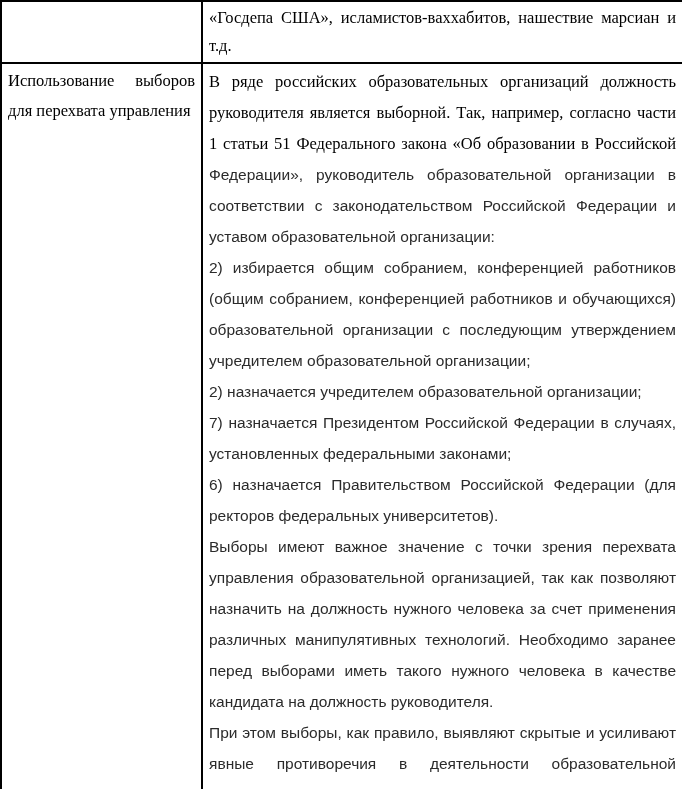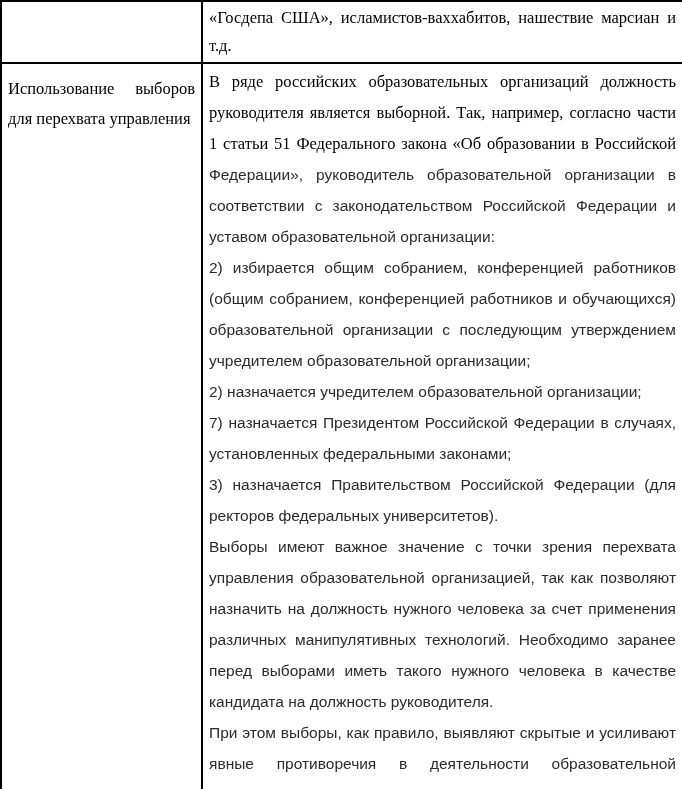--- a/index.html
+++ b/index.html
@@ -53,21 +53,20 @@
   }
 
   .sans {
     font-family: "Liberation Sans", "DejaVu Sans", sans-serif;
     font-size: 15.5px;
     color: var(--sans-text, #2b2b2b);
   }
 
   td.left-cell .para {
     line-height: 30.4px;
-    margin-top: 8px;
   }
 </style>
 </head>
 <body>
 
 <div class="page">
   <table class="doc-table">
     <colgroup>
       <col class="c1">
       <col class="c2">
@@ -85,20 +84,20 @@
         <td class="cell left-cell">
           <p class="para serif">Использование выборов для перехвата управления</p>
         </td>
         <td class="cell right-cell">
           <p class="para">
             <span class="serif">В ряде российских образовательных организаций должность руководителя является выборной. Так, например, согласно части 1 статьи 51 Федерального закона «Об образовании в Российской </span><span class="sans">Федерации», руководитель образовательной организации в соответствии с законодательством Российской Федерации и уставом образовательной организации:</span>
           </p>
           <p class="para sans">2) избирается общим собранием, конференцией работников (общим собранием, конференцией работников и обучающихся) образовательной организации с последующим утверждением учредителем образовательной организации;</p>
           <p class="para sans">2) назначается учредителем образовательной организации;</p>
           <p class="para sans">7) назначается Президентом Российской Федерации в случаях, установленных федеральными законами;</p>
-          <p class="para sans">3) назначается Правительством Российской Федерации (для ректоров федеральных университетов).</p>
+          <p class="para sans">6) назначается Правительством Российской Федерации (для ректоров федеральных университетов).</p>
           <p class="para sans">Выборы имеют важное значение с точки зрения перехвата управления образовательной организацией, так как позволяют назначить на должность нужного человека за счет применения различных манипулятивных технологий. Необходимо заранее перед выборами иметь такого нужного человека в качестве кандидата на должность руководителя.</p>
           <p class="para sans">При этом выборы, как правило, выявляют скрытые и усиливают явные противоречия в деятельности образовательной организации.</p>
         </td>
       </tr>
     </tbody>
   </table>
 </div>
 
 </body></html>

